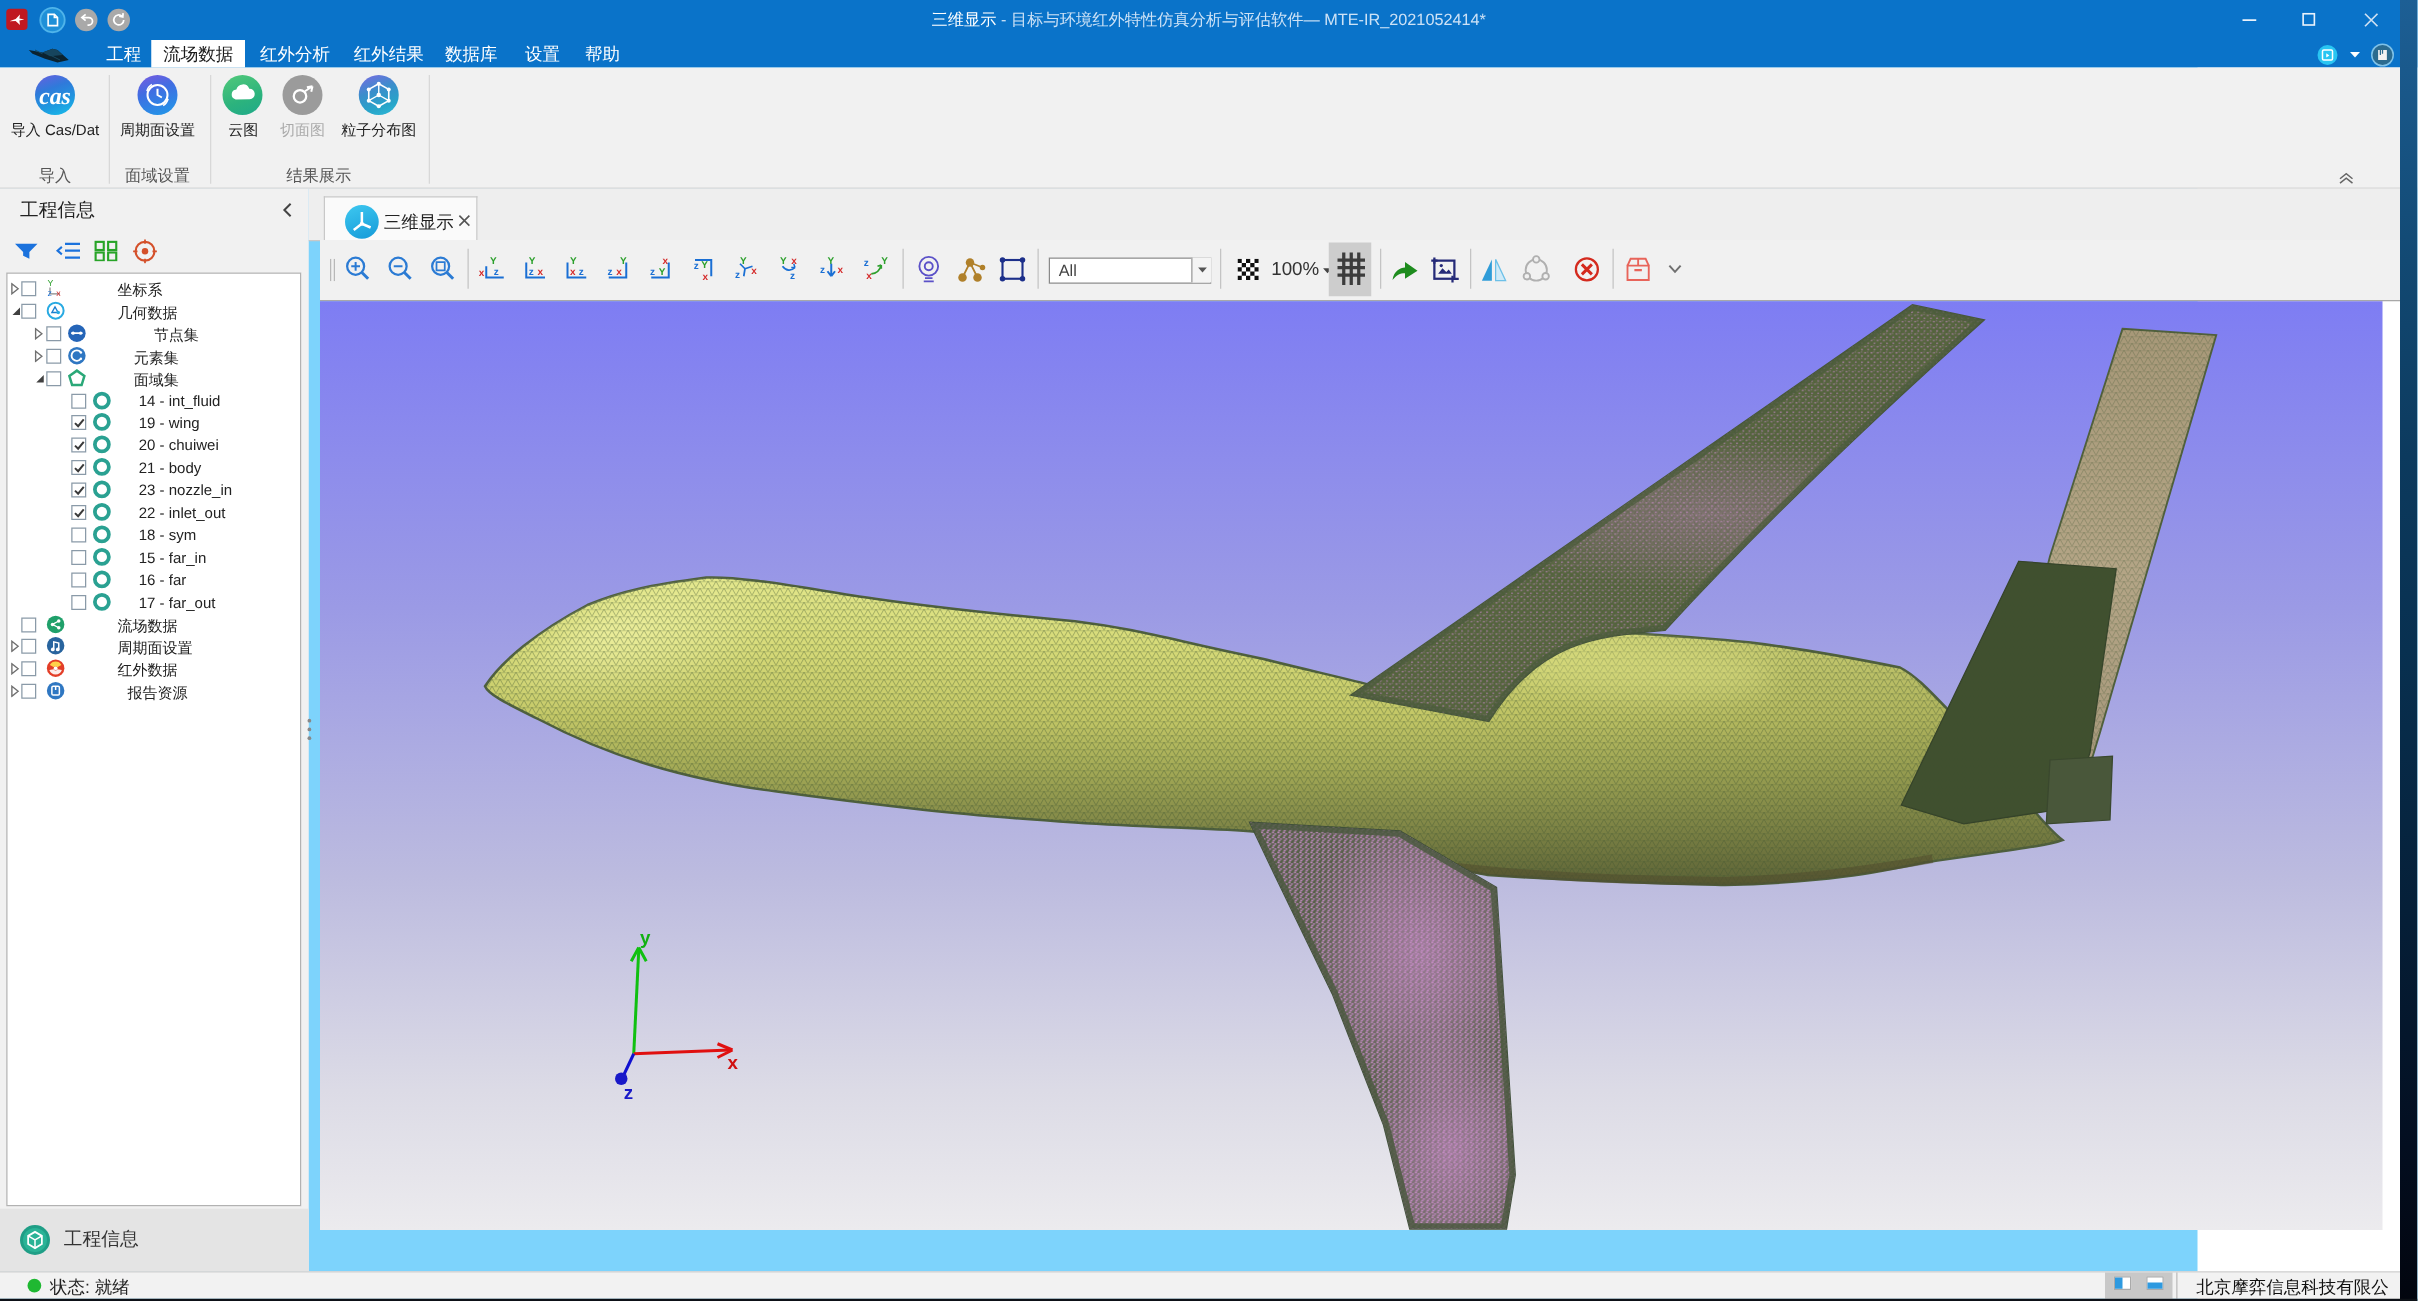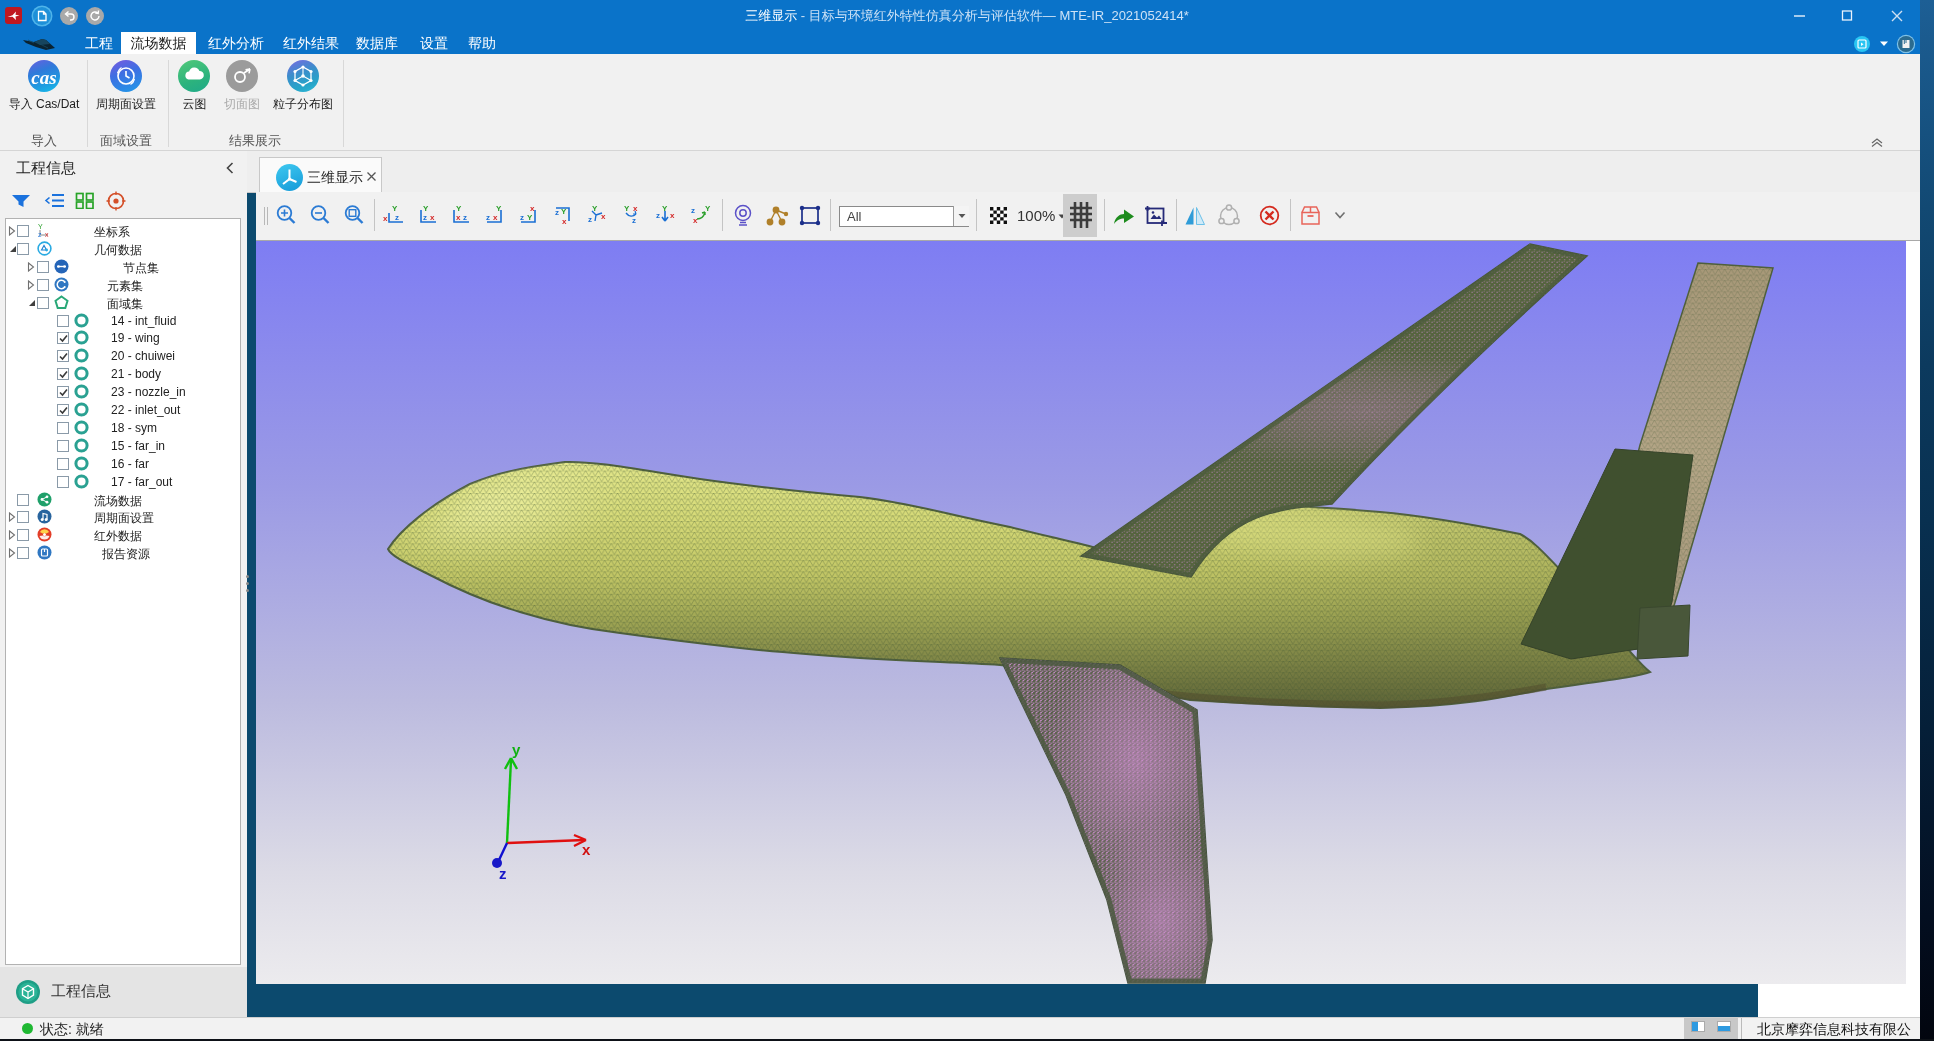--- a/index.html
+++ b/index.html
@@ -1,18 +1,18 @@
 <!DOCTYPE html>
 <html><head>
 <meta charset="utf-8">
 <style>
   * { margin:0; padding:0; box-sizing:border-box; }
   html,body { width:1934px; height:1041px; overflow:hidden; font-family:"Liberation Sans",sans-serif; }
   .abs { position:absolute; }
-  #app { position:relative; width:1758px; height:1041px; background:#0c4a6e; }
+  #app { position:relative; width:1758px; height:1041px; background:#7dd3fc; }
   
   #titlebar { left:0; top:0; width:1934px; height:32px; background:#0a73c9; }
   #menubar { left:0; top:32px; width:1934px; height:22px; background:#0a73c9; }
   .menuitem { position:absolute; top:0; height:22px; line-height:22px; color:#fff; font-size:14px; }
   #ribbon { left:0; top:54px; width:1934px; height:97px; background:#f1f1f1; border-bottom:1px solid #d5d5d5; }
   .ricon { position:absolute; top:6px; width:32px; height:32px; border-radius:50%; }
   .rlabel { position:absolute; top:42px; font-size:12px; color:#222; text-align:center; white-space:nowrap; }
   .rgroup { position:absolute; top:78px; font-size:13px; color:#555; text-align:center; }
   .rsep { position:absolute; top:6px; width:1px; height:87px; background:#d8d8d8; }
   

